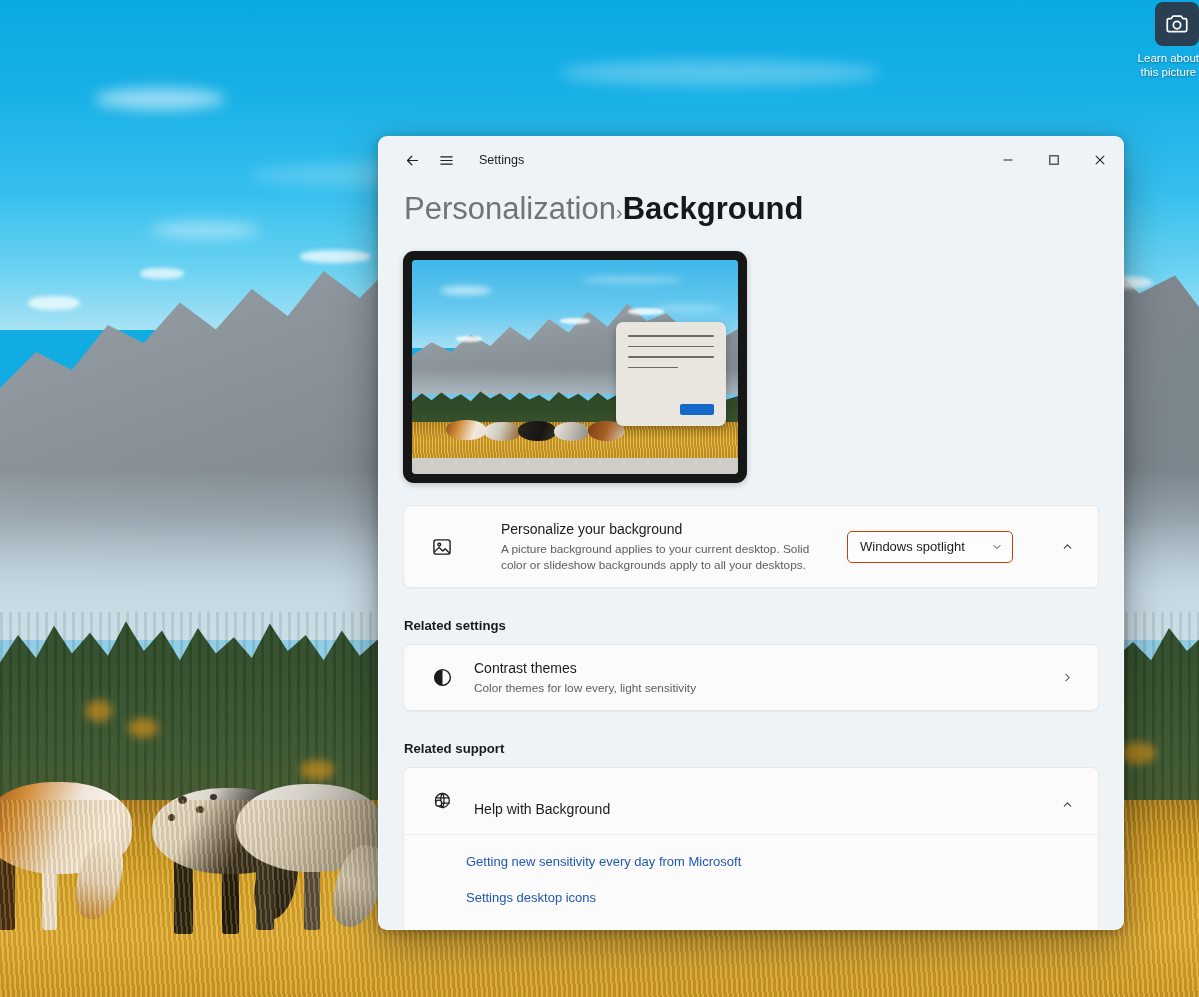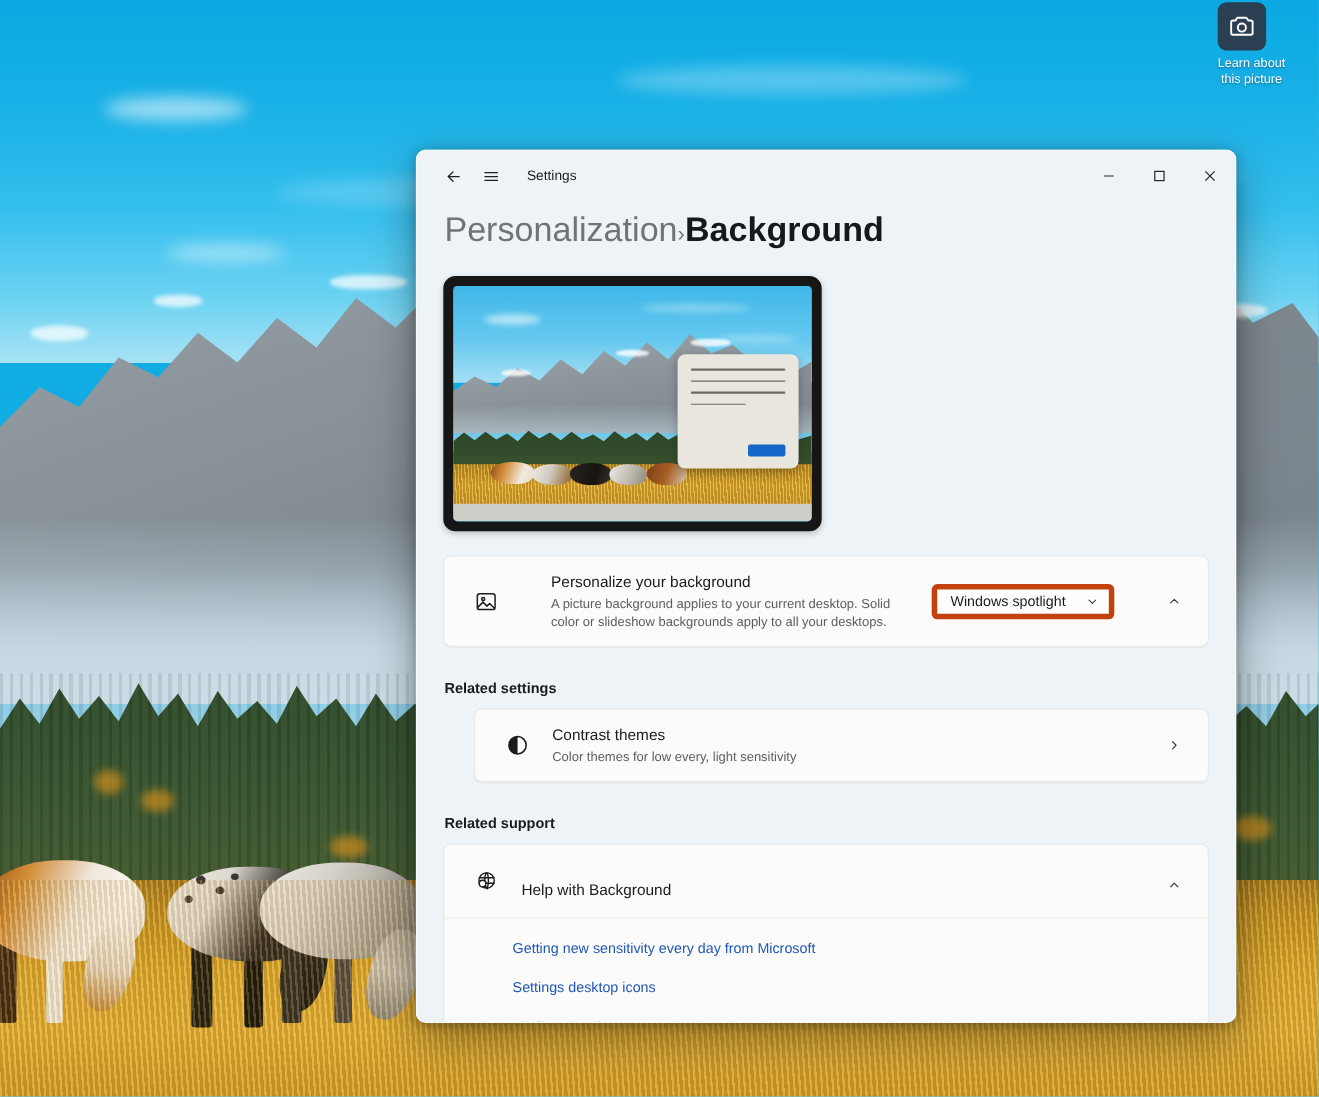--- a/index.html
+++ b/index.html
@@ -165,21 +165,21 @@
     transform: rotate(16deg); }
   #horse3 .leg  { left: 20px; top: 76px; width: 18px; height: 70px; background:#2b2824; }
   #horse3 .leg.l2{ left: 68px; top: 78px; width: 16px; height: 68px; background:#4a463f; }
 
   .spot { position:absolute; background:#2a2620; border-radius:50%; opacity:.9; }
 
   
   #spotlight-widget {
     position: absolute; right: 0px; top: 0px;
     width: 92px;
-    display: flex; flex-direction: column; align-items: flex-start;
+    display: flex; flex-direction: column; align-items: flex-end;
     padding-top: 2px;
     cursor: pointer;
   }
   #spotlight-icon {
     width: 44px; height: 44px;
     background: #2a3f52;
     border-radius: 8px;
     display: flex; align-items: center; justify-content: center;
   }
   #spotlight-label {
@@ -333,42 +333,42 @@
   }
   .card-text { flex: 1; min-width: 0; }
   .card-title { font-size: 14px; color: #1b1b1b; line-height: 19px; }
   .card-sub {
     font-size: 11.8px; color: #5d5d5d; line-height: 16px; margin-top: 2px;
     max-width: 400px;
   }
   #bg-select {
     height: 32px; min-width: 166px;
     background: #fdfdfd;
-    border: 5px solid #c2410c;
+    border: 1px solid #c2410c;
     border-radius: 5px;
     display: flex; align-items: center; justify-content: space-between;
     padding: 0 9px 0 12px; gap: 8px;
     font-size: 13px; color: #1b1b1b; cursor: pointer;
   }
   .expander {
     width: 30px; height: 30px; margin-left: 12px;
     display: flex; align-items: center; justify-content: center;
     border-radius: 4px; cursor: pointer; color: #3a3a3a;
   }
 
   .section-head {
     font-size: 13.2px; font-weight: 700; color: #1b1b1b;
     margin: 28px 0 11px 1px;
   }
   #related-settings-head { margin-top: 30px; }
   #related-support-head  { margin-top: 30px; }
 
   #contrast-card {
     display: flex; align-items: center;
-    padding: 14px 16px; min-height: 62px; cursor: pointer; margin-left: 28px;
+    padding: 14px 16px; min-height: 62px; cursor: pointer;
   }
 
   #help-card { overflow: hidden; }
   #help-header {
     display: flex; align-items: flex-end;
     padding: 15px 16px; min-height: 62px; cursor: pointer;
   }
   #help-links {
     border-top: 1px solid #ececea;
     padding: 18px 0 10px 62px;

